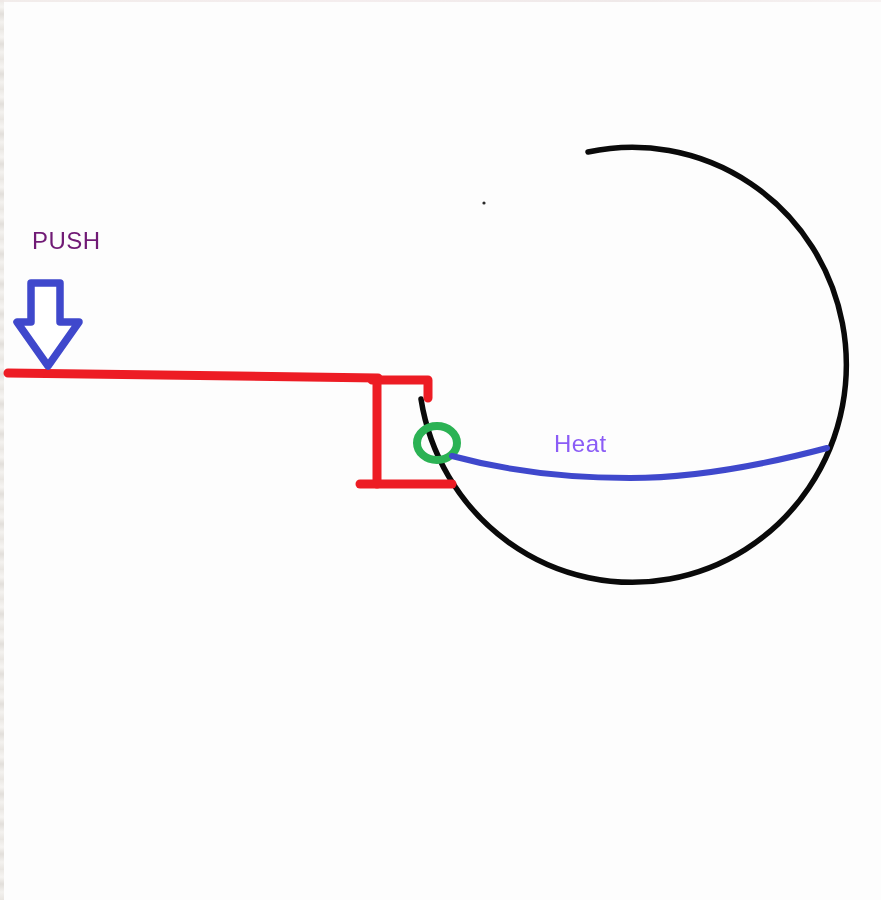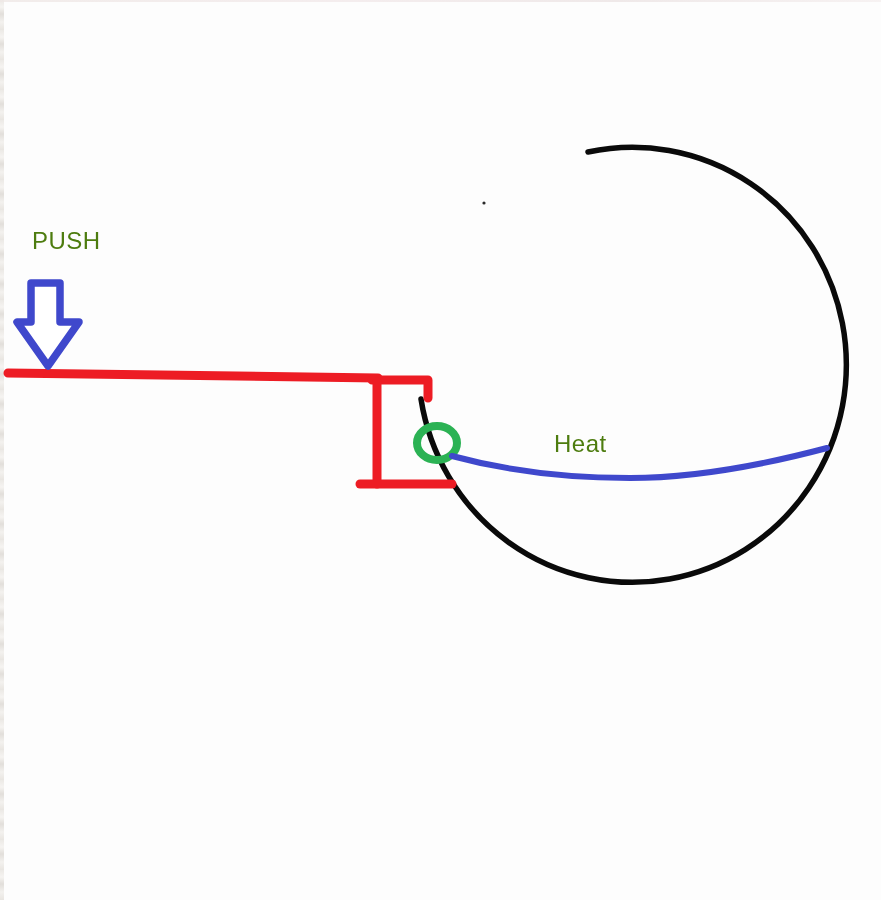--- a/index.html
+++ b/index.html
@@ -38,26 +38,26 @@
   }
   .label {
     position: absolute;
     white-space: nowrap;
     letter-spacing: 0.5px;
     user-select: none;
   }
   .label-push {
     left: 32px; top: 227px;
     font-size: 24px;
-    color: #4d7c0f;
+    color: #701a75;
   }
   .label-heat {
     left: 554px; top: 430px;
     font-size: 24px;
-    color: #4d7c0f;
+    color: #8b5cf6;
   }
 </style>
 </head>
 <body>
 
 <div class="canvas">
 
   <div class="edge-left"></div>
   <div class="edge-top"></div>
 

